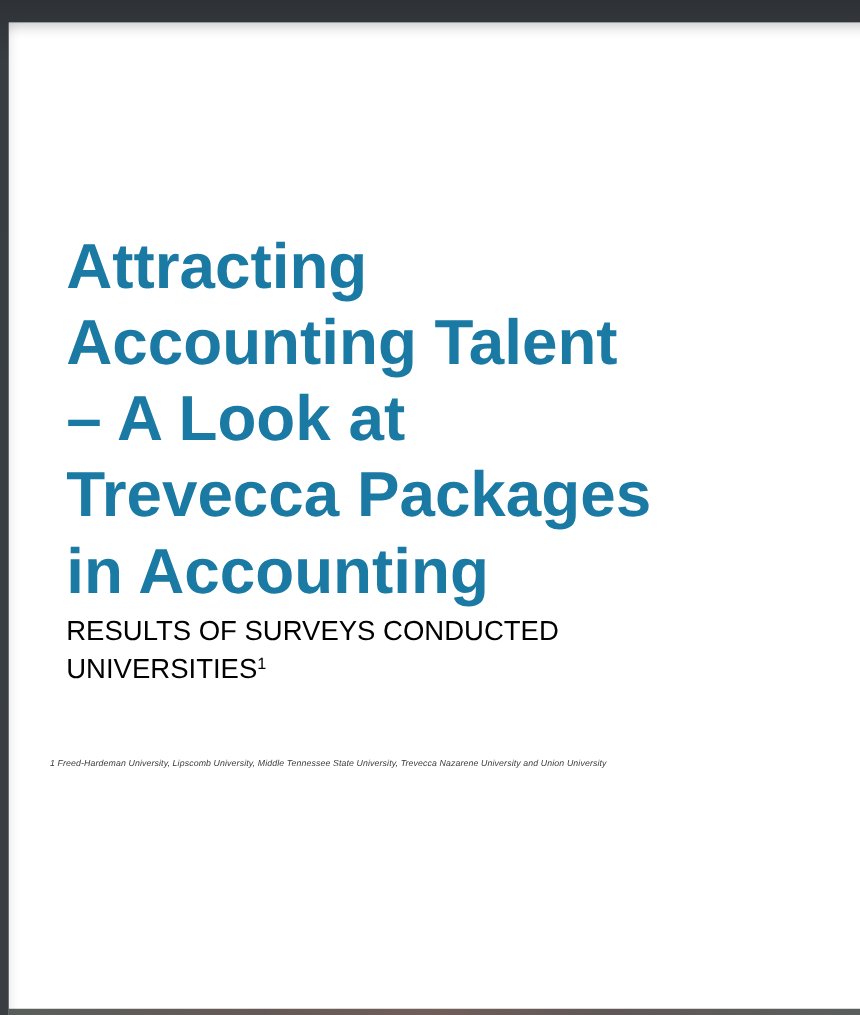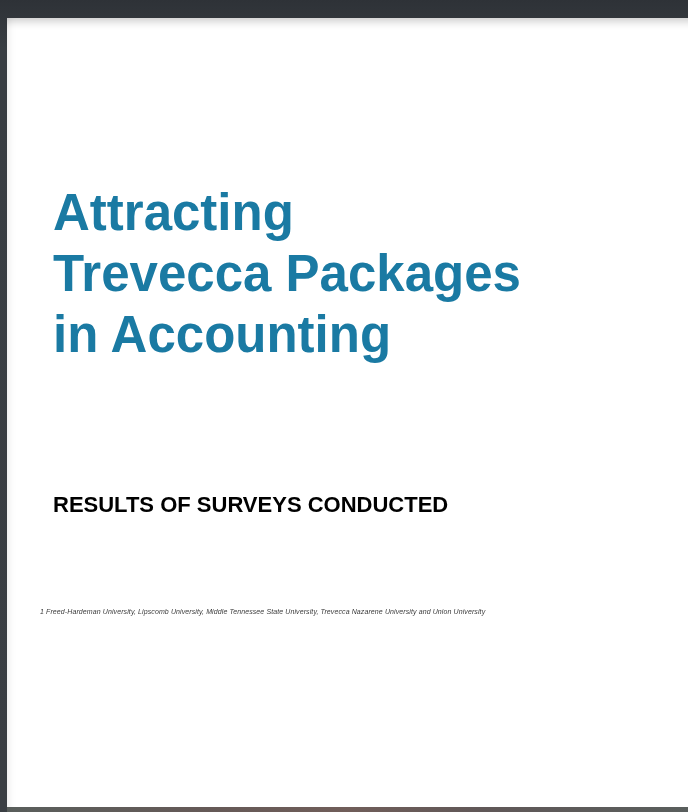--- a/index.html
+++ b/index.html
@@ -61,21 +61,21 @@
     white-space: nowrap;
   }
   .doc-subtitle {
     position: absolute;
     left: 46px;
     top: 472px;
     margin: 0;
     width: 470px;
     font-size: 22px;
     line-height: 30px;
-    font-weight: 700;
+    font-weight: 400;
     letter-spacing: 0;
     color: var(--subtitle, #000000);
   }
   .doc-subtitle .line {
     display: block;
     white-space: nowrap;
   }
   .doc-subtitle sup {
     font-size: 13px;
     line-height: 0;
@@ -95,24 +95,27 @@
   }
 </style>
 </head>
 <body>
 
 <div class="viewport">
   <div class="paper">
 
     <h1 class="doc-title">
       <span class="line">Attracting</span>
+      <span class="line">Accounting Talent</span>
+      <span class="line">– A Look at</span>
       <span class="line">Trevecca Packages</span>
       <span class="line">in Accounting</span>
     </h1>
 
     <h2 class="doc-subtitle">
       <span class="line">RESULTS OF SURVEYS CONDUCTED</span>
+      <span class="line"><span>UNIVERSITIES</span><sup>1</sup></span>
     </h2>
 
     <div class="doc-footnote">1 Freed-Hardeman University, Lipscomb University, Middle Tennessee State University, Trevecca Nazarene University and Union University</div>
 
   </div>
 </div>
 
 </body></html>

